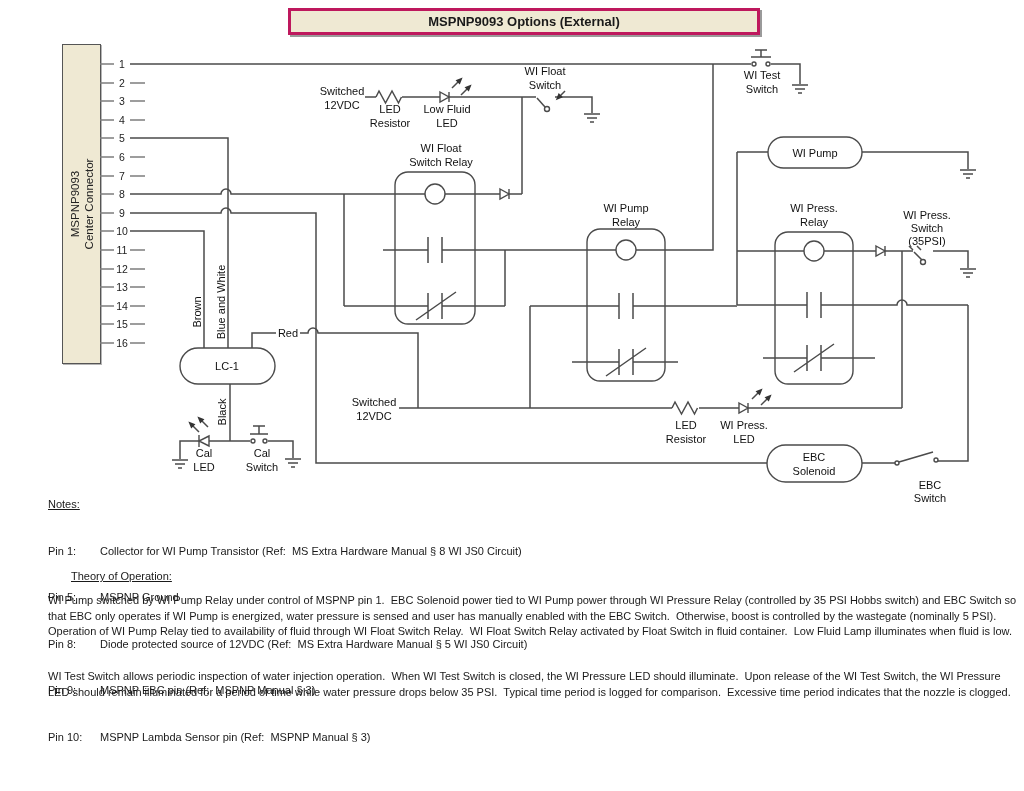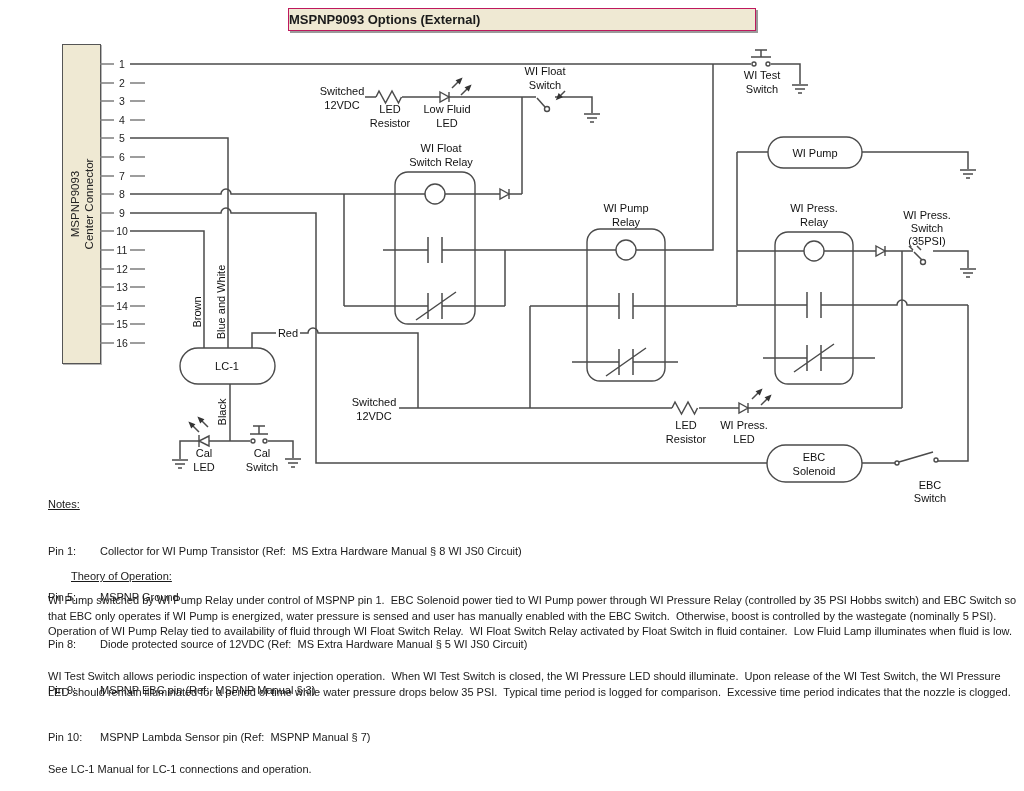--- a/index.html
+++ b/index.html
@@ -1,20 +1,20 @@
 <!DOCTYPE html>
 <html><head>
 <meta charset="utf-8">
 <style>
   html,body{margin:0;padding:0;background:#fff;}
   #page{position:relative;width:1024px;height:791px;background:#ffffff;
         font-family:"Liberation Sans",sans-serif;color:#1a1a1a;overflow:hidden;}
   #title-box{position:absolute;left:288px;top:8px;width:466px;height:21px;
-        background:#efe9d3;border:1px solid #be185d;box-shadow:2px 2px 0 #9a9a9a;
-        line-height:21px;font-size:13px;font-weight:bold;}
+        background:#efe9d3;border:3px solid #be185d;box-shadow:2px 2px 0 #9a9a9a;
+        text-align:center;line-height:21px;font-size:13px;font-weight:bold;}
   #connector-box{position:absolute;left:62px;top:44px;width:37px;height:318px;
         background:#efe9d3;border:1px solid #555;box-shadow:1px 1px 0 #b5b5b5;}
   #connector-label{position:absolute;left:50%;top:50%;
         transform:translate(-50%,-50%) rotate(-90deg);white-space:nowrap;
         text-align:center;font-size:11.5px;line-height:14px;color:#222;}
   svg{position:absolute;left:0;top:0;}
   .wire{stroke:#4b4b4b;stroke-width:1.5;fill:none;}
   .wire-lt{stroke:#7e7e7e;stroke-width:1.4;fill:none;}
   .sym{stroke:#4b4b4b;stroke-width:1.4;fill:#ffffff;}
   .ah{fill:#333;stroke:none;}
@@ -258,22 +258,21 @@
     <div class="note-row">
       <span class="note-pin">Pin 8:</span>
       <span>Diode protected source of 12VDC (Ref:  MS Extra Hardware Manual § 5 WI JS0 Circuit)</span>
     </div>
     <div class="note-row">
       <span class="note-pin">Pin 9:</span>
       <span>MSPNP EBC pin (Ref:  MSPNP Manual § 3)</span>
     </div>
     <div class="note-row">
       <span class="note-pin">Pin 10:</span>
-      <span>MSPNP Lambda Sensor pin (Ref:  MSPNP Manual § 7)</span>
+      <span>MSPNP Lambda Sensor pin (Ref:  MSPNP Manual § 3)</span>
     </div>
   </div>
 
   <div class="notes-area heading" id="p-theory-head">Theory of Operation:</div>
   <div class="notes-area" id="p-t1">WI Pump switched by WI Pump Relay under control of MSPNP pin 1.  EBC Solenoid power tied to WI Pump power through WI Pressure Relay (controlled by 35 PSI Hobbs switch) and EBC Switch so that EBC only operates if WI Pump is energized, water pressure is sensed and user has manually enabled with the EBC Switch.  Otherwise, boost is controlled by the wastegate (nominally 5 PSI).  Operation of WI Pump Relay tied to availability of fluid through WI Float Switch Relay.  WI Float Switch Relay activated by Float Switch in fluid container.  Low Fluid Lamp illuminates when fluid is low.</div>
   <div class="notes-area" id="p-t2">WI Test Switch allows periodic inspection of water injection operation.  When WI Test Switch is closed, the WI Pressure LED should illuminate.  Upon release of the WI Test Switch, the WI Pressure LED should remain illuminated for a period of time while water pressure drops below 35 PSI.  Typical time period is logged for comparison.  Excessive time period indicates that the nozzle is clogged.</div>
-  <div class="notes-area" id="p-t4">See LC-1 Manual for LC-1 connections and operation.</div>
 
 </div>
 
 </body></html>

